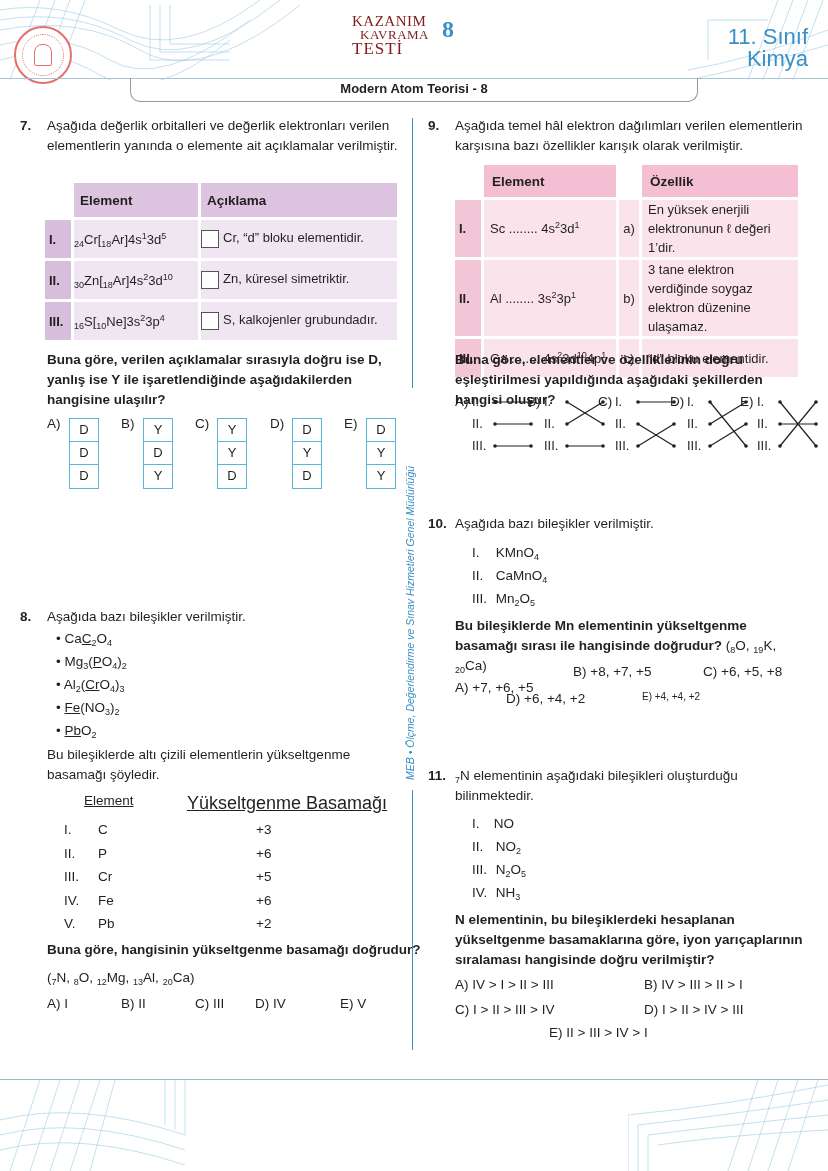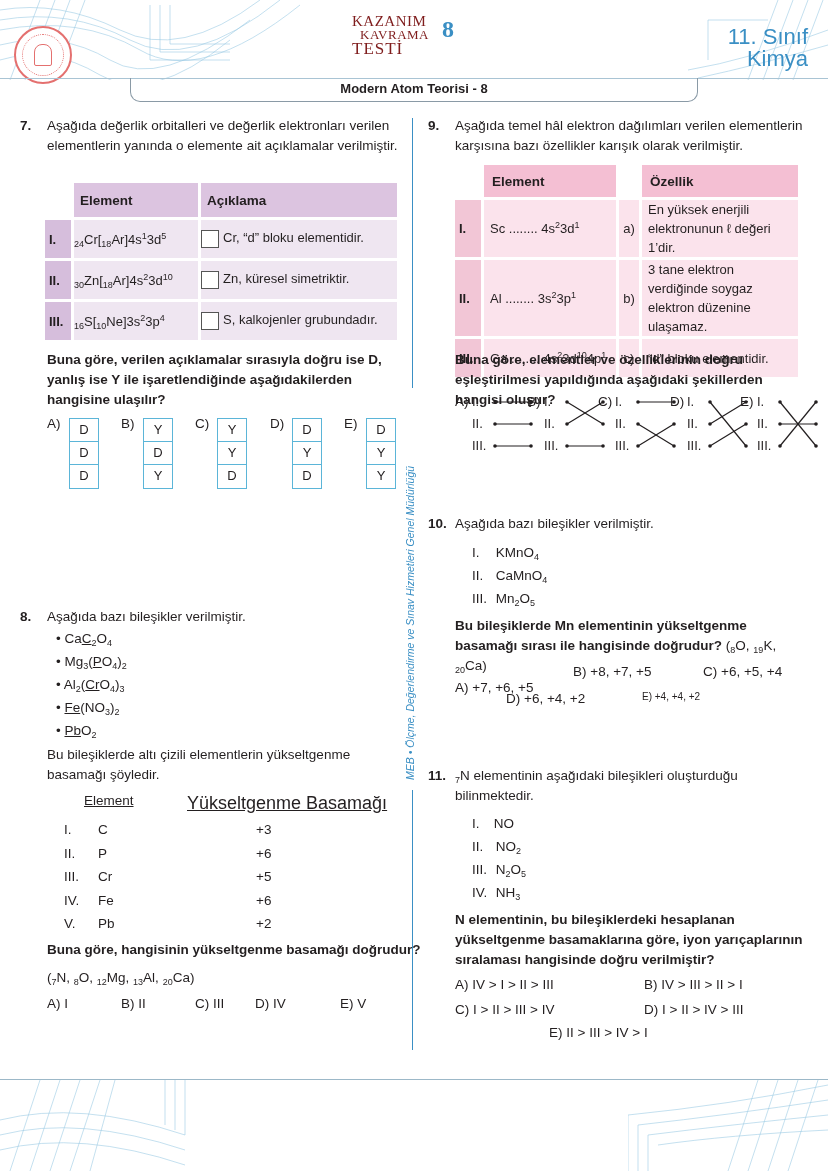--- a/index.html
+++ b/index.html
@@ -333,21 +333,21 @@
 <div class="abs text" style="left:455px;top:514px">Aşağıda bazı bileşikler verilmiştir.</div>
 <div id="q10-items">
     <div class="abs list-item" style="left:472px;top:541px"><span class="roman">I.</span> KMnO<sub>4</sub></div>
     <div class="abs list-item" style="left:472px;top:564px"><span class="roman">II.</span> CaMnO<sub>4</sub></div>
     <div class="abs list-item" style="left:472px;top:587px"><span class="roman">III.</span> Mn<sub>2</sub>O<sub>5</sub></div>
   </div>
 <div class="abs text bold" style="left:455px;top:616px;width:355px"><span>Bu bileşiklerde Mn elementinin yükseltgenme basamağı sırası ile hangisinde doğrudur?</span> <span style="font-weight:normal">(<sub>8</sub>O, <sub>19</sub>K, <sub>20</sub>Ca)</span></div>
 <div id="q10-options">
     <div class="abs" style="left:455px;top:680px;font-size:13.5px">A) +7, +6, +5</div>
     <div class="abs" style="left:573px;top:664px;font-size:13.5px">B) +8, +7, +5</div>
-    <div class="abs" style="left:703px;top:664px;font-size:13.5px">C) +6, +5, +4</div>
+    <div class="abs" style="left:703px;top:664px;font-size:13.5px">C) +6, +5, +8</div>
     <div class="abs" style="left:506px;top:691px;font-size:13.5px">D) +6, +4, +2</div>
     <div class="abs" style="left:642px;top:691px;font-size:10px">E) +4, +4, +2</div>
   </div>
 
 <div class="abs qnum" style="left:428px;top:768px">11.</div>
 <div class="abs text" style="left:455px;top:766px;width:355px"><sub>7</sub>N elementinin aşağıdaki bileşikleri oluşturduğu bilinmektedir.</div>
 <div id="q11-items">
     <div class="abs list-item" style="left:472px;top:812px"><span class="roman" style="width:18px">I.</span> NO</div>
     <div class="abs list-item" style="left:472px;top:835px"><span class="roman" style="width:20px">II.</span> NO<sub>2</sub></div>
     <div class="abs list-item" style="left:472px;top:858px"><span class="roman" style="width:20px">III.</span> N<sub>2</sub>O<sub>5</sub></div>

